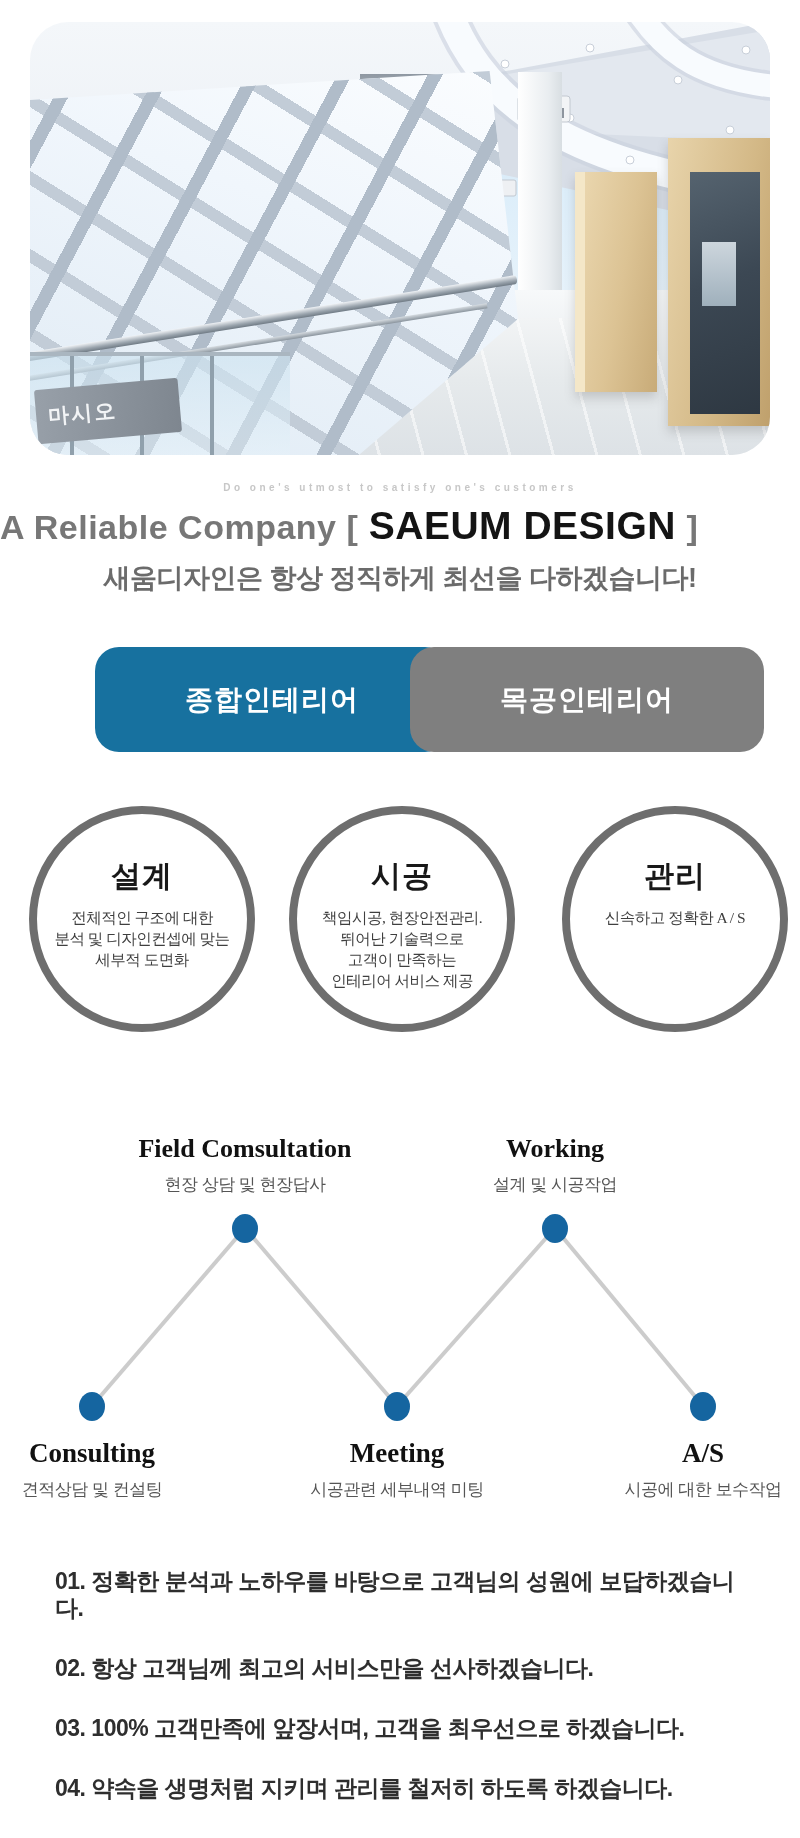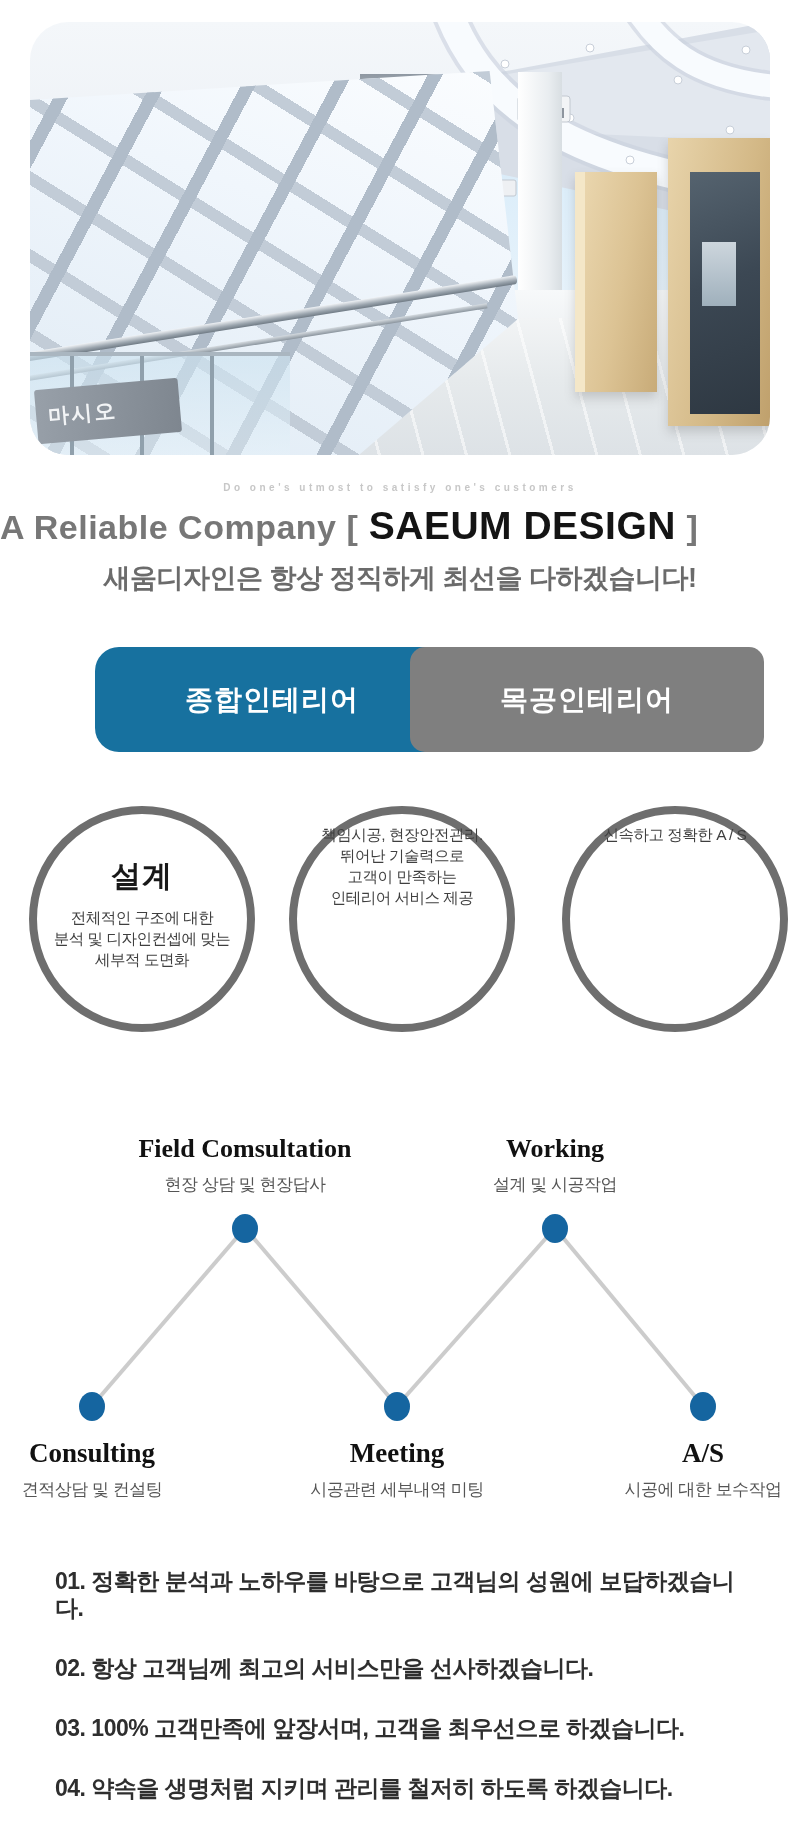--- a/index.html
+++ b/index.html
@@ -52,21 +52,21 @@
   
   .btn{height:105px;width:354px;border:none;border-radius:24px;color:#ffffff;font-family:"Liberation Sans",sans-serif;
        font-size:28px;font-weight:700;letter-spacing:1px;display:flex;align-items:center;justify-content:center;cursor:pointer;}
   .btn1{left:95px;top:647px;}
   .btn2{left:410px;top:647px;}
 
   
   .circle{width:210px;height:210px;border:8px solid #6e6e6e;border-radius:50%;background:#ffffff;
           text-align:center;padding-top:0;box-sizing:content-box;}
   .circle h3{margin:42px 0 0 0;font-size:30px;font-weight:800;color:#181818;letter-spacing:1px;}
-  .circle .body{margin-top:10px;font-size:15.5px;line-height:21px;color:#3f3f3f;letter-spacing:-0.5px;}
+  .circle .body{margin-top:10px;font-size:15.5px;line-height:21px;color:#3f3f3f;letter-spacing:-0.5px;font-family:Liberation Serif, serif;}
   .c1{left:29px;top:806px;} .c2{left:289px;top:806px;} .c3{left:562px;top:806px;}
 
   
   .process{left:0;top:1120px;width:800px;height:412px;}
   .pcol{position:absolute;width:300px;text-align:center;}
   .ptitle{font-family:"Liberation Serif",serif;font-weight:600;color:#111111;}
   .ptop .ptitle{font-size:26px;}
   .pbot .ptitle{font-size:27px;}
   .pdesc{font-size:17px;color:#555555;margin-top:9px;letter-spacing:-0.5px;}
   .dot{position:absolute;width:26px;height:29px;border-radius:50%;}
@@ -139,41 +139,43 @@
   <div class="abs titleRow">
     <span class="gray">A Reliable Company [</span>
     <span class="brand">SAEUM DESIGN</span>
     <span class="gray">]</span>
   </div>
   <div class="abs subtitle">새움디자인은 항상 정직하게 최선을 다하겠습니다!</div>
 
   <button class="abs btn btn1" style="background: rgb(23, 113, 159);">
     <span>종합인테리어</span>
   </button>
-  <button class="abs btn btn2" style="background: rgb(127, 127, 127); border-radius: 15px;">
+  <button class="abs btn btn2" style="background: rgb(127, 127, 127);">
     <span>목공인테리어</span>
   </button>
 
   <div class="abs circle c1">
     <h3>설계</h3>
     <div class="body">
       <div>전체적인 구조에 대한</div>
       <div>분석 및 디자인컨셉에 맞는</div>
       <div>세부적 도면화</div>
     </div>
   </div>
   <div class="abs circle c2">
+    <h3>시공</h3>
     <div class="body">
       <div>책임시공, 현장안전관리.</div>
       <div>뛰어난 기술력으로</div>
       <div>고객이 만족하는</div>
       <div>인테리어 서비스 제공</div>
     </div>
   </div>
   <div class="abs circle c3">
+    <h3>관리</h3>
     <div class="body">
       <div>신속하고 정확한 A / S</div>
     </div>
   </div>
 
   <div class="abs process">
     <svg class="plines" viewBox="0 0 800 412">
       <line x1="92" y1="286" x2="245" y2="108" stroke="#cccccc" stroke-width="4"></line>
       <line x1="245" y1="108" x2="397" y2="286" stroke="#cccccc" stroke-width="4"></line>
       <line x1="397" y1="286" x2="555" y2="108" stroke="#cccccc" stroke-width="4"></line>

